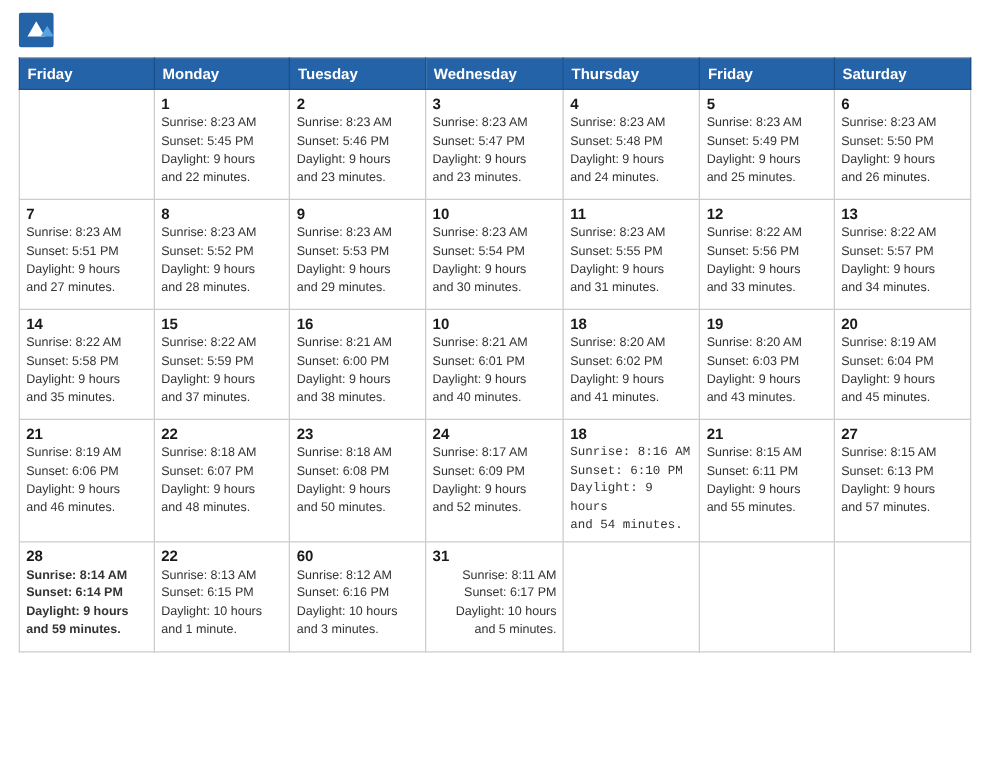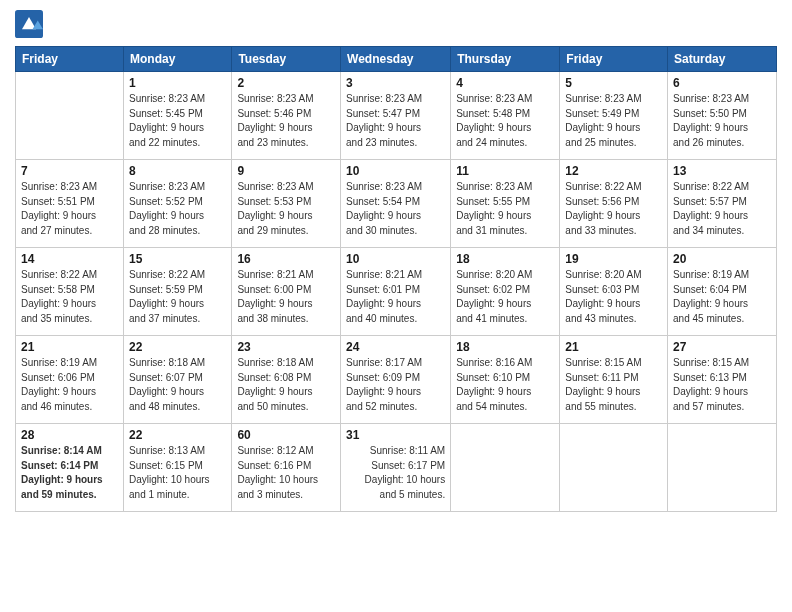--- a/index.html
+++ b/index.html
@@ -287,21 +287,21 @@
           </td>
           <td>
             <div class="day-number">24</div>
             <div class="day-info" style="white-space: pre-line;">Sunrise: 8:17 AM
 Sunset: 6:09 PM
 Daylight: 9 hours
 and 52 minutes.</div>
           </td>
           <td>
             <div class="day-number">18</div>
-            <div class="day-info" style="white-space: pre-line;">Sunrise: 8:16 AM
+            <div class="day-info" style="white-space: pre-line; font-family: Liberation Mono, monospace;">Sunrise: 8:16 AM
 Sunset: 6:10 PM
 Daylight: 9 hours
 and 54 minutes.</div>
           </td>
           <td>
             <div class="day-number">21</div>
             <div class="day-info" style="white-space: pre-line;">Sunrise: 8:15 AM
 Sunset: 6:11 PM
 Daylight: 9 hours
 and 55 minutes.</div>

